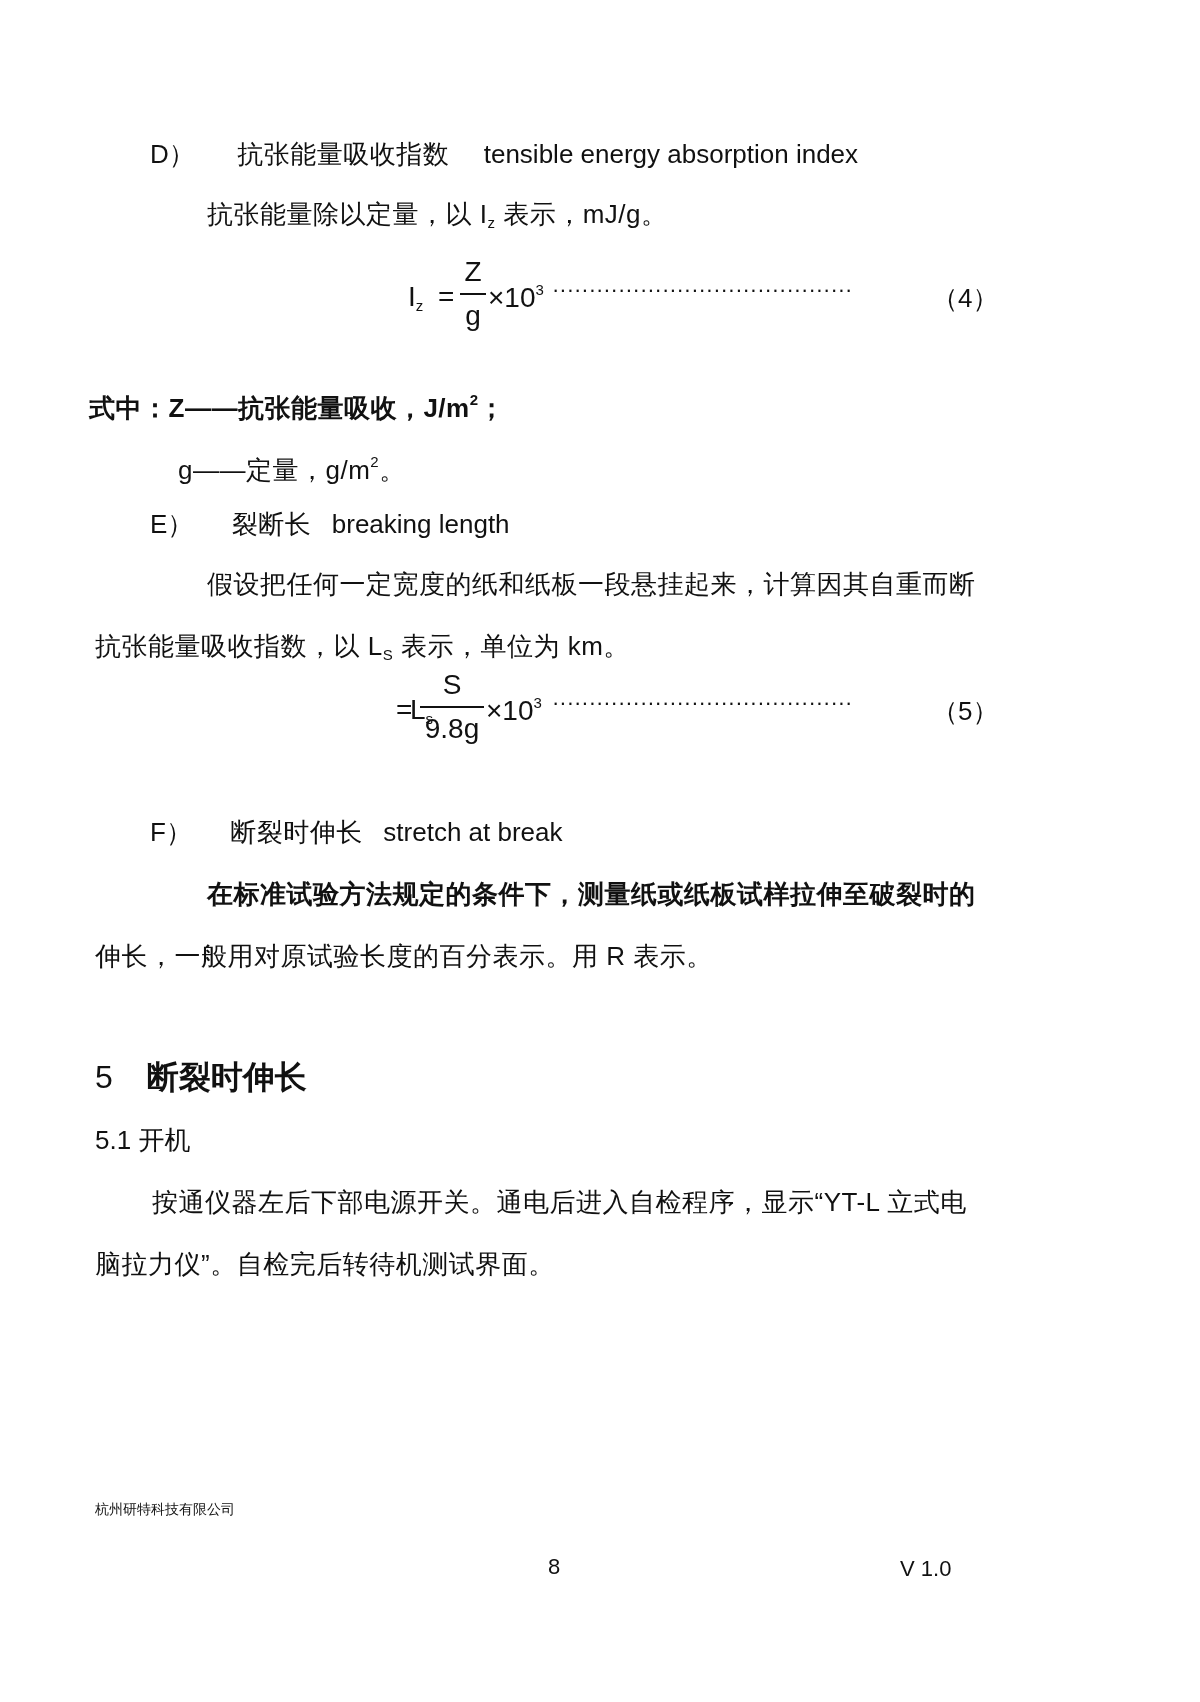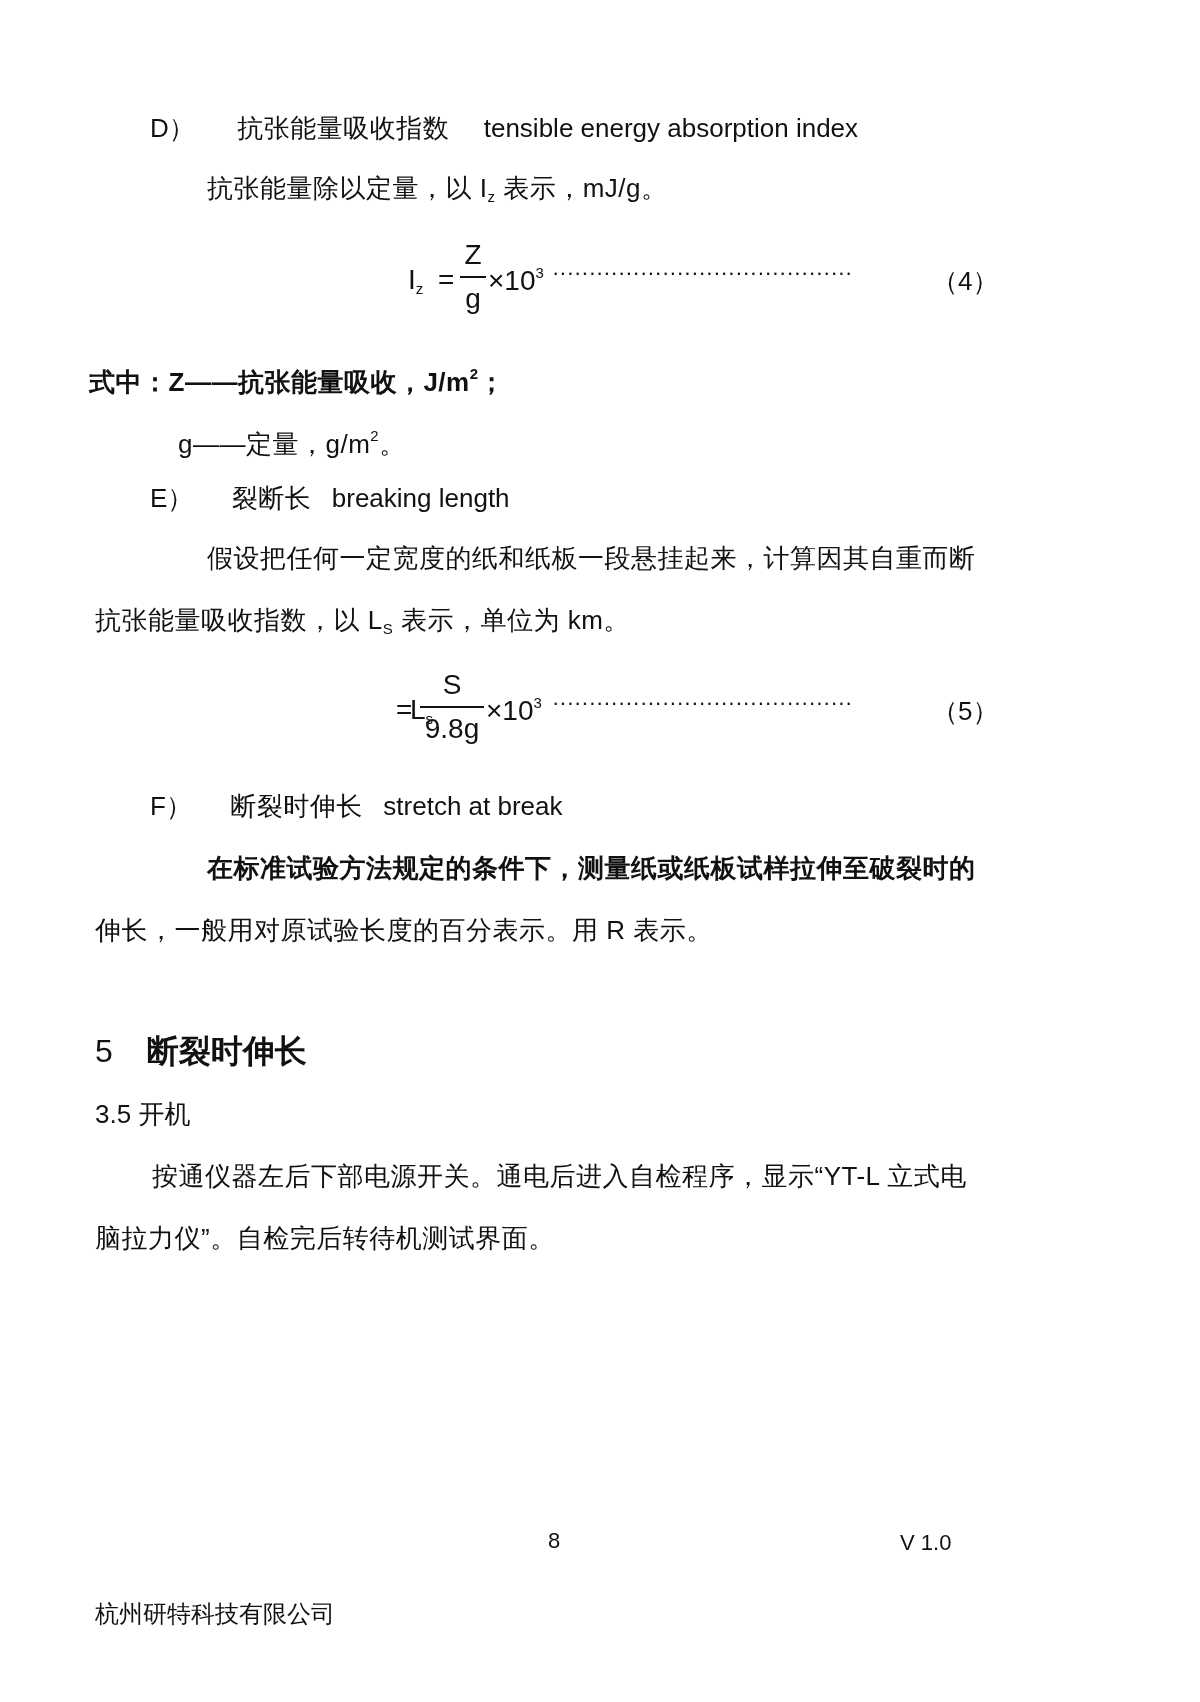--- a/index.html
+++ b/index.html
@@ -1,21 +1,21 @@
 <!DOCTYPE html>
 <html><head>
   <meta charset="utf-8">
   <style>
     html, body { margin: 0; padding: 0; background: #ffffff; }
     body {
       width: 1200px; height: 1702px; position: relative; overflow: hidden;
       font-family: "Liberation Sans", "DejaVu Sans", sans-serif;
       color: #111111;
     }
-    .abs { position: absolute; white-space: nowrap; }
+    .abs { position: absolute; white-space: nowrap; margin-top: 26px; }
     .t26 { font-size: 26px; line-height: 32px; }
     .cn { letter-spacing: 0.5px; }
     .sub { font-size: 15px; vertical-align: -5px; }
     .sup { font-size: 15px; vertical-align: 12px; }
     .formula { position: absolute; height: 90px; font-size: 28px; }
     .formula .lhs, .formula .rest, .formula .frac { position: absolute; }
     .frac { text-align: center; }
     .frac .num { display: block; line-height: 34px; }
     .frac .bar { display: block; height: 2px; background: #111; margin: 4px 0 4px 0; }
     .frac .den { display: block; line-height: 34px; }
@@ -30,21 +30,21 @@
   <span style="display:inline-block; width:28px;"></span>
   <span class="cn">抗张能量吸收指数</span>
   <span style="display:inline-block; width:20px;"></span>
   <span>tensible energy absorption index</span>
 </div>
 
 <div class="abs t26 cn" style="left:207px; top:172px;">
   <span>抗张能量除以定量，以 I</span><span class="sub">z</span><span> 表示，mJ/g。</span>
 </div>
 
-<div class="formula" style="left:400px; top:238px; width:620px;text-decoration:underline;">
+<div class="formula" style="left:400px; top:255px; width:620px;text-decoration:underline;">
   <span class="lhs" style="left:8px; top:26px;"><span>I</span><span class="sub">z</span></span>
   <span class="lhs" style="left:38px; top:26px;">=</span>
   <span class="frac" style="left:60px; top:0px; width:26px;">
     <span class="num">Z</span>
     <span class="bar"></span>
     <span class="den">g</span>
   </span>
   <span class="rest" style="left:88px; top:26px;"><span>×10</span><span class="sup">3</span></span>
   <span class="rest dots" style="left:152px; top:22px; font-size:22px;">·········································</span>
   <span class="rest" style="left:532px; top:26px; font-size:26px;">（4）</span>
@@ -92,22 +92,22 @@
 <div class="abs t26 cn" style="left:207px; top:852px;font-weight:bold;">在标准试验方法规定的条件下，测量纸或纸板试样拉伸至破裂时的</div>
 <div class="abs t26 cn" style="left:95px; top:914px;">伸长，一般用对原试验长度的百分表示。用 R 表示。</div>
 
 <div class="abs" style="left:95px; top:1030px;">
   <h2 class="sec">
     <span style="font-weight:normal;">5</span><span style="display:inline-block; width:34px;"></span><span>断裂时伸长</span>
   </h2>
 </div>
 
 <div class="abs t26" style="left:95px; top:1098px;">
-  <span>3.5</span>
+  <span>5.1</span>
   <span>开机</span>
 </div>
 
 <div class="abs t26 cn" style="left:152px; top:1160px;">按通仪器左后下部电源开关。通电后进入自检程序，显示“YT-L 立式电</div>
 <div class="abs t26 cn" style="left:95px; top:1222px;">脑拉力仪”。自检完后转待机测试界面。</div>
 
-<div class="abs" style="left:95px; top:1598px; font-size:24px;">杭州研特科技有限公司</div>
+<div class="abs" style="left:95px; top:1475px; font-size:14px;">杭州研特科技有限公司</div>
 <div class="abs" style="left:548px; top:1528px; font-size:22px;">8</div>
 <div class="abs" style="left:900px; top:1530px; font-size:22px;">V 1.0</div>
 
 </body></html>

